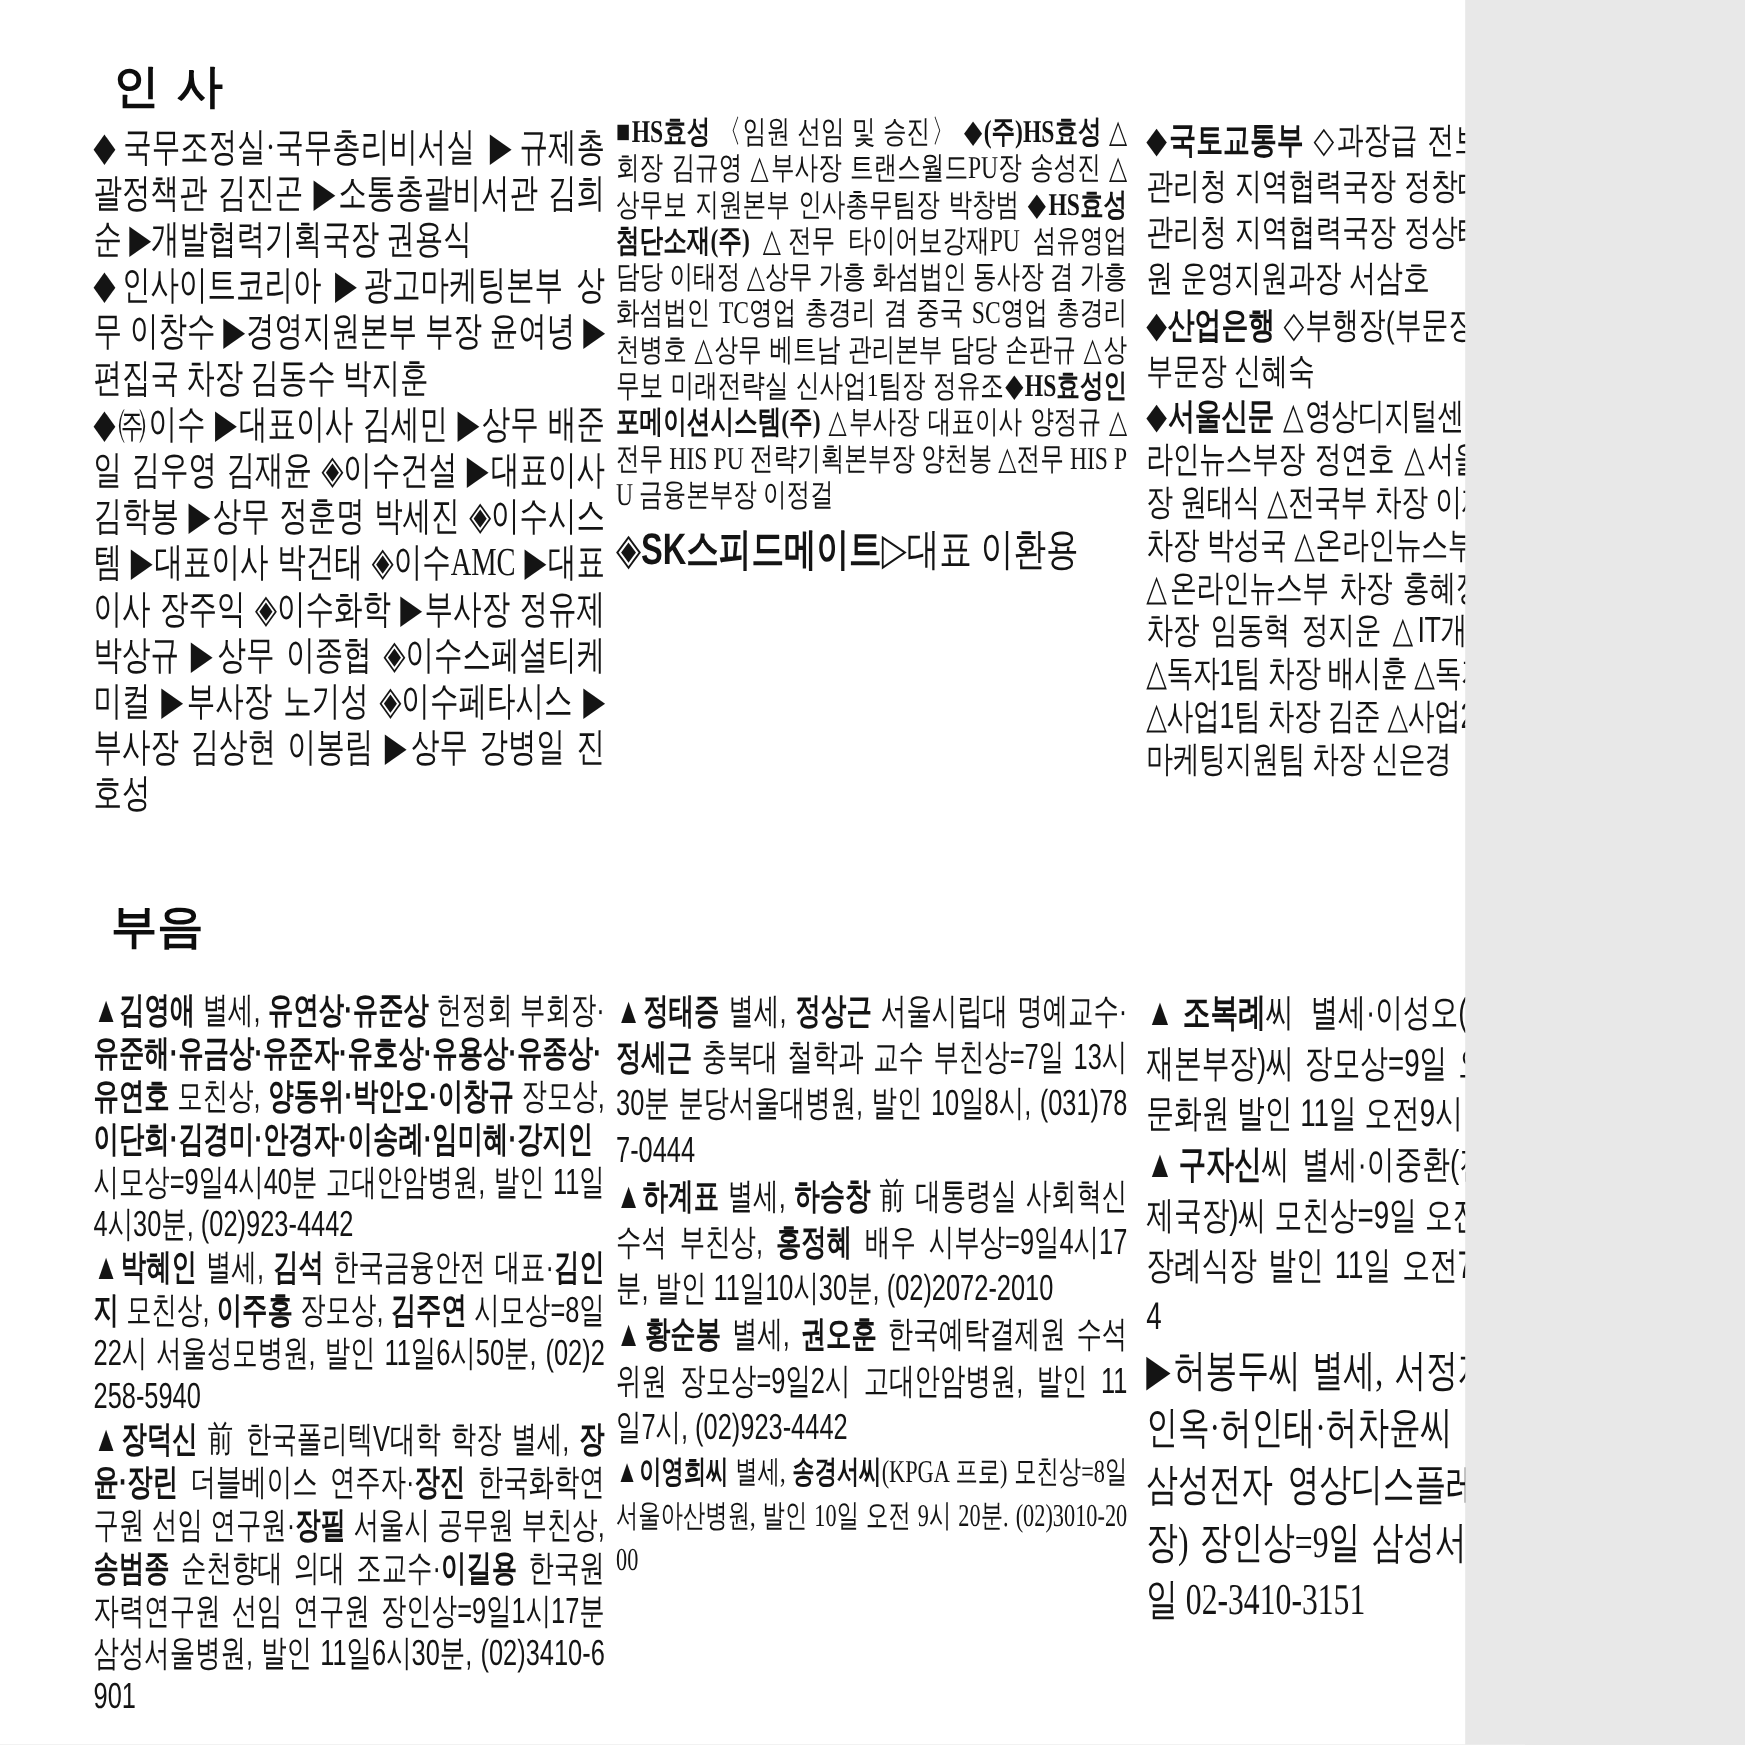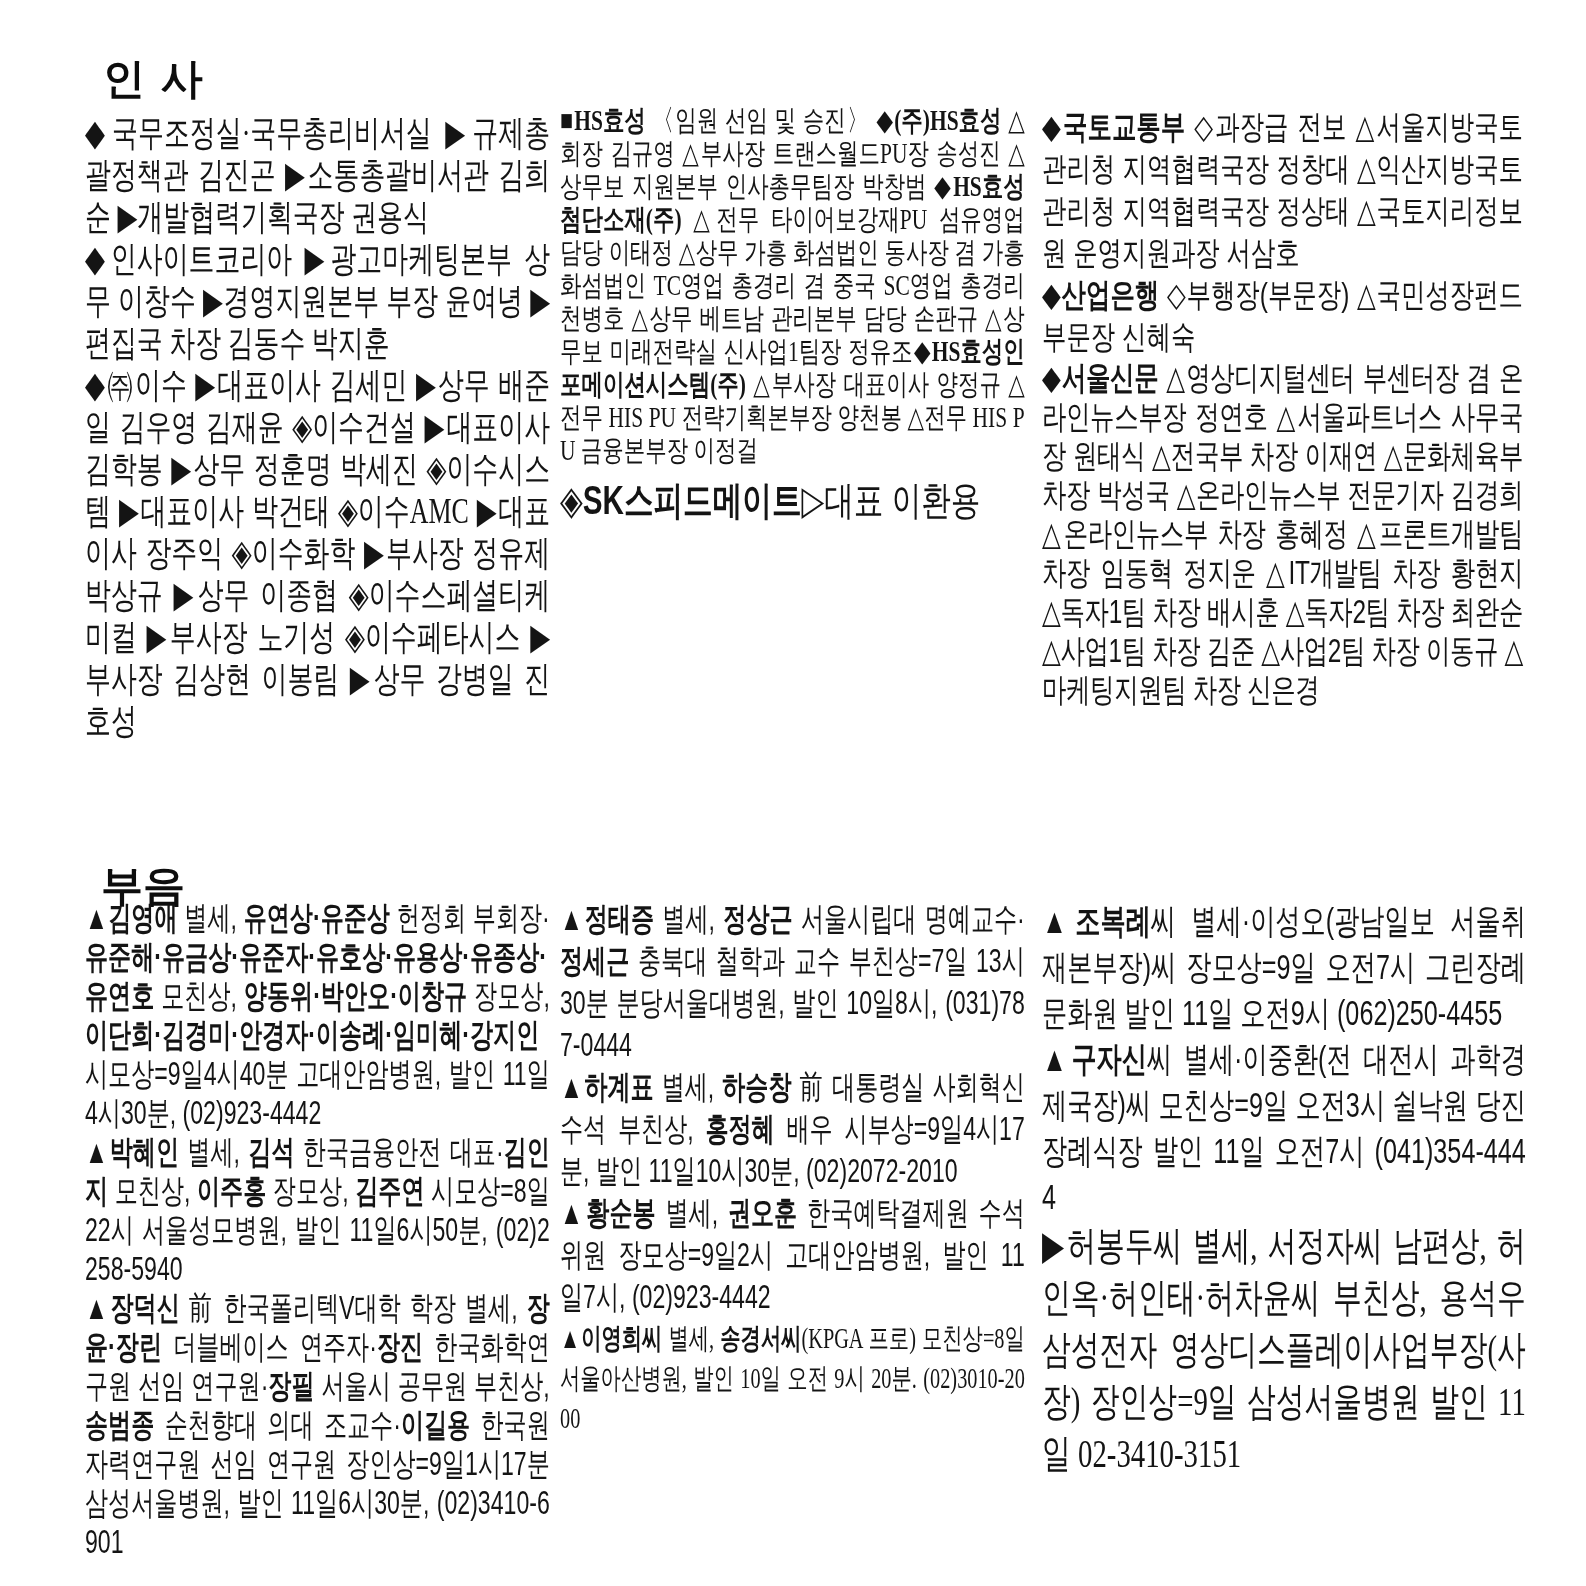--- a/index.html
+++ b/index.html
@@ -1,16 +1,16 @@
 <!DOCTYPE html>
 <html><head>
 <meta charset="utf-8">
 <style>
   html,body{margin:0;padding:0;background:#e8e8e8;}
-  .page{position:relative;width:1586px;height:1586px;background:#ffffff;color:#141414;overflow:hidden;}
+  .page{position:relative;width:1332px;height:1586px;background:#ffffff;color:#141414;overflow:hidden;}
   .sec-title{position:absolute;margin:0;font-family:"Liberation Sans","DejaVu Sans",sans-serif;
     font-weight:bold;font-size:42px;line-height:48px;color:#0d0d0d;}
   .col{position:absolute;transform-origin:0 0;}
   .serif{font-family:"Liberation Serif","DejaVu Serif",serif;}
   .sans{font-family:"Liberation Sans","DejaVu Sans",sans-serif;}
   .para{margin:0;text-align:justify;word-break:break-all;}
   .b{font-weight:700;}
 
   
   .c-insa1{left:85px;top:112px;width:646px;transform:scaleX(.72);font-size:36px;line-height:42px;}
@@ -46,21 +46,21 @@
     </div>
 
     <div class="col sans c-insa3">
       <p class="para"><span class="b">◆국토교통부</span><span> ◇과장급 전보 △서울지방국토관리청 지역협력국장 정창대 △익산지방국토관리청 지역협력국장 정상태 △국토지리정보원 운영지원과장 서삼호</span></p>
       <p class="para"><span class="b">◆산업은행</span><span> ◇부행장(부문장) △국민성장펀드부문장 신혜숙</span></p>
       <p class="para tight"><span class="b">◆서울신문</span><span> △영상디지털센터 부센터장 겸 온라인뉴스부장 정연호 △서울파트너스 사무국장 원태식 △전국부 차장 이재연 △문화체육부 차장 박성국 △온라인뉴스부 전문기자 김경희 △온라인뉴스부 차장 홍혜정 △프론트개발팀 차장 임동혁 정지운 △IT개발팀 차장 황현지 △독자1팀 차장 배시훈 △독자2팀 차장 최완순 △사업1팀 차장 김준 △사업2팀 차장 이동규 △마케팅지원팀 차장 신은경</span></p>
     </div>
   </section>
 
   <section>
-    <h2 class="sec-title" style="left:101px;top:862px;">부음</h2>
+    <h2 class="sec-title" style="left:101px;top:818px;">부음</h2>
 
     <div class="col sans c-buum1">
       <p class="para"><span>▲</span><span class="b">김영애</span><span> 별세, </span><span class="b">유연상·유준상</span><span> 헌정회 부회장·</span><span class="b">유준해·유금상·유준자·유호상·유용상·유종상·유연호</span><span> 모친상, </span><span class="b">양동위·박안오·이창규</span><span> 장모상, </span><span class="b">이단희·김경미·안경자·이송례·임미혜·강지인</span><span> 시모상=9일4시40분 고대안암병원, 발인 11일4시30분, (02)923-4442</span></p>
       <p class="para"><span>▲</span><span class="b">박혜인</span><span> 별세, </span><span class="b">김석</span><span> 한국금융안전 대표·</span><span class="b">김인지</span><span> 모친상, </span><span class="b">이주홍</span><span> 장모상, </span><span class="b">김주연</span><span> 시모상=8일22시 서울성모병원, 발인 11일6시50분, (02)2258-5940</span></p>
       <p class="para"><span>▲</span><span class="b">장덕신</span><span> 前 한국폴리텍V대학 학장 별세, </span><span class="b">장윤·장린</span><span> 더블베이스 연주자·</span><span class="b">장진</span><span> 한국화학연구원 선임 연구원·</span><span class="b">장필</span><span> 서울시 공무원 부친상, </span><span class="b">송범종</span><span> 순천향대 의대 조교수·</span><span class="b">이길용</span><span> 한국원자력연구원 선임 연구원 장인상=9일1시17분 삼성서울병원, 발인 11일6시30분, (02)3410-6901</span></p>
     </div>
 
     <div class="col sans c-buum2">
       <p class="para"><span>▲</span><span class="b">정태증</span><span> 별세, </span><span class="b">정상근</span><span> 서울시립대 명예교수·</span><span class="b">정세근</span><span> 충북대 철학과 교수 부친상=7일 13시30분 분당서울대병원, 발인 10일8시, (031)787-0444</span></p>
       <p class="para"><span>▲</span><span class="b">하계표</span><span> 별세, </span><span class="b">하승창</span><span> 前 대통령실 사회혁신수석 부친상, </span><span class="b">홍정혜</span><span> 배우 시부상=9일4시17분, 발인 11일10시30분, (02)2072-2010</span></p>

